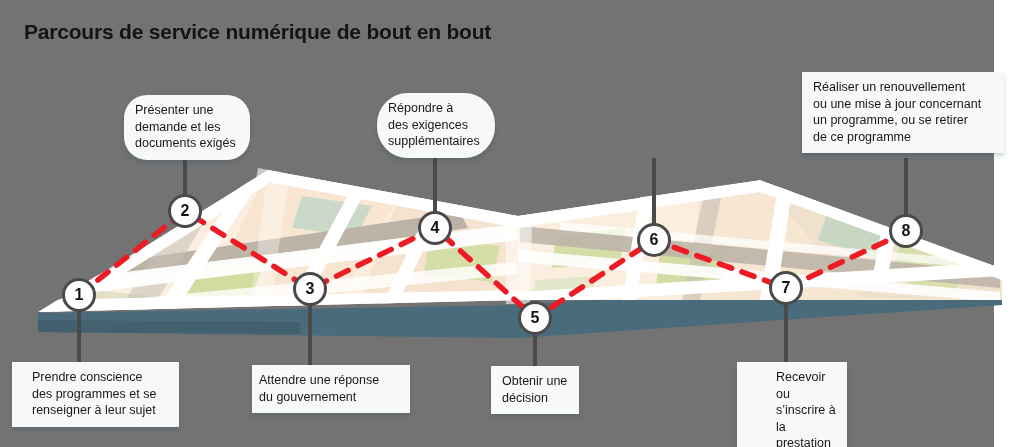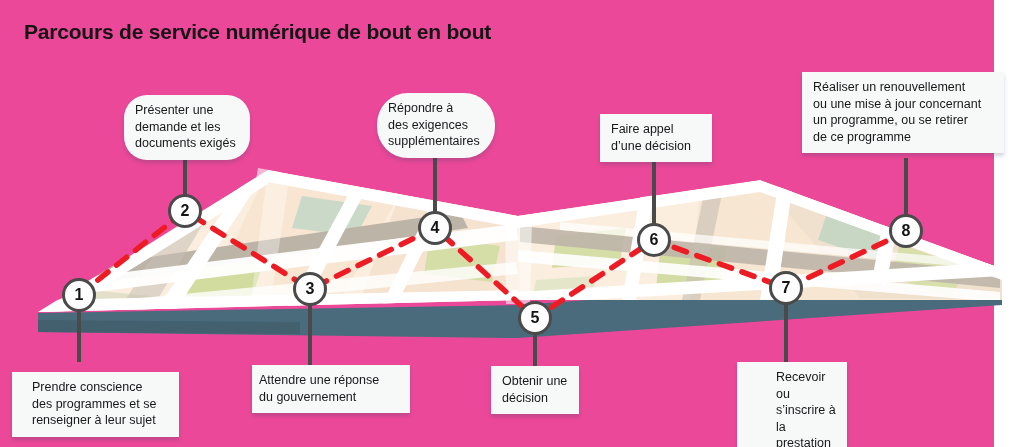--- a/index.html
+++ b/index.html
@@ -9,21 +9,21 @@
   body {
     width: 1024px;
     height: 447px;
     overflow: hidden;
     font-family: "Liberation Sans", sans-serif;
   }
   #infographic {
     position: relative;
     width: 994px;
     height: 447px;
-    background: #ec4899;
+    background: #737373;
   }
   #page-title {
     position: absolute;
     left: 24px;
     top: 20px;
     font-size: 21px;
     font-weight: bold;
     color: #141414;
     letter-spacing: -0.2px;
     white-space: nowrap;
@@ -158,21 +158,21 @@
     </g>
 
     <polygon points="505,214 532,220 530,304 506,304" fill="#FFFFFF" opacity="0.55"></polygon>
 
     <polygon points="258,168 280,172 278,184 256,180" fill="#FFFFFF" opacity="0.6"></polygon>
 
     <polyline points="79,295 185,211 310,289 435,228 535,318 654,240 786,288 906,232" fill="none" stroke="#ED1C24" stroke-width="5.5" stroke-linecap="round" stroke-dasharray="13 11"></polyline>
   </svg>
 
   <div class="stem" style="left:77px; top:300px; height:62px;"></div>
-  <div class="callout" style="left:12px; top:372px; width:167px;padding-left:20px;">Prendre conscience
+  <div class="callout" style="left:12px; top:362px; width:167px;padding-left:20px;">Prendre conscience
 des programmes et se
 renseigner à leur sujet</div>
   <div class="marker" style="left:62px; top:278px;">1</div>
 
   <div class="stem" style="left:183px; top:160px; height:55px;"></div>
   <div class="callout" style="left:124px; top:95px; width:126px;border-radius:23px;">Présenter une
 demande et les
 documents exigés</div>
   <div class="marker" style="left:168px; top:194px;">2</div>
 
@@ -186,22 +186,20 @@
 des exigences
 supplémentaires</div>
   <div class="marker" style="left:418px; top:211px;">4</div>
 
   <div class="stem" style="left:533px; top:325px; height:42px;"></div>
   <div class="callout" style="left:491px; top:366px; width:88px;">Obtenir une
 décision</div>
   <div class="marker" style="left:518px; top:301px;">5</div>
 
   <div class="stem" style="left:652px; top:158px; height:68px;"></div>
-  <div class="callout" style="left:600px; top:114px; width:112px;">Faire appel
-d’une décision</div>
   <div class="marker" style="left:637px; top:223px;">6</div>
 
   <div class="stem" style="left:784px; top:295px; height:68px;"></div>
   <div class="callout" style="left:737px; top:362px; width:110px;padding-left:39px;">Recevoir ou
 s’inscrire à
 la prestation</div>
   <div class="marker" style="left:769px; top:271px;">7</div>
 
   <div class="stem" style="left:904px; top:158px; height:58px;"></div>
   <div class="callout" style="left:802px; top:72px; width:202px;">Réaliser un renouvellement

